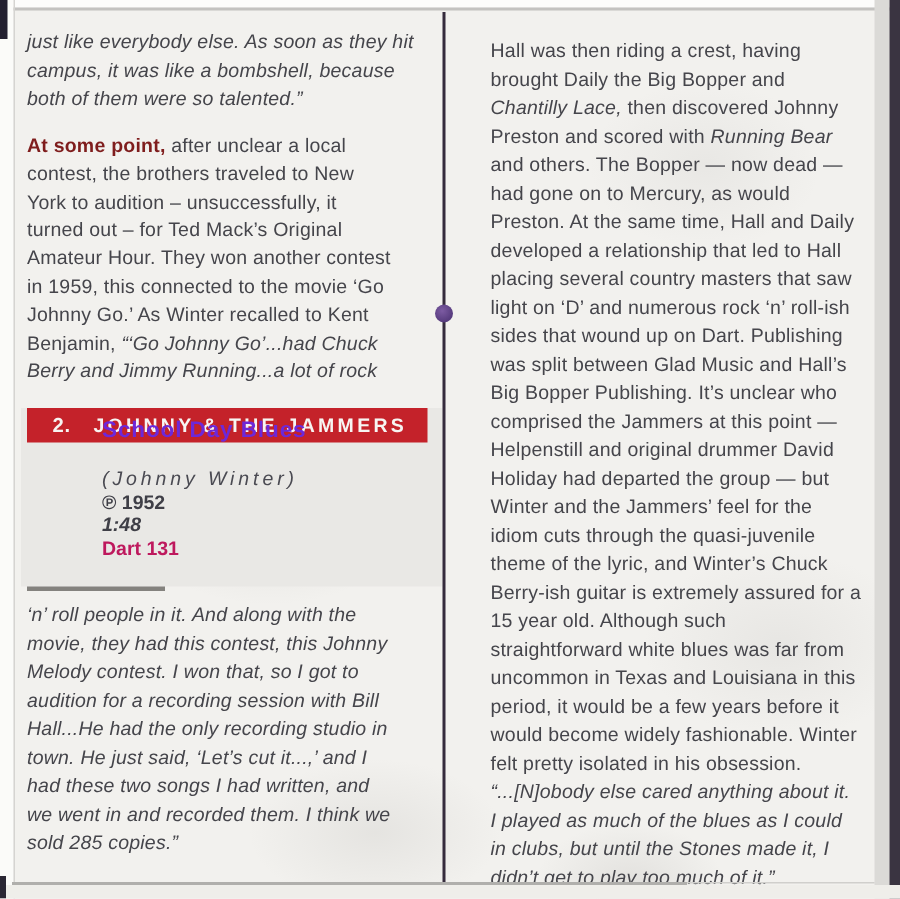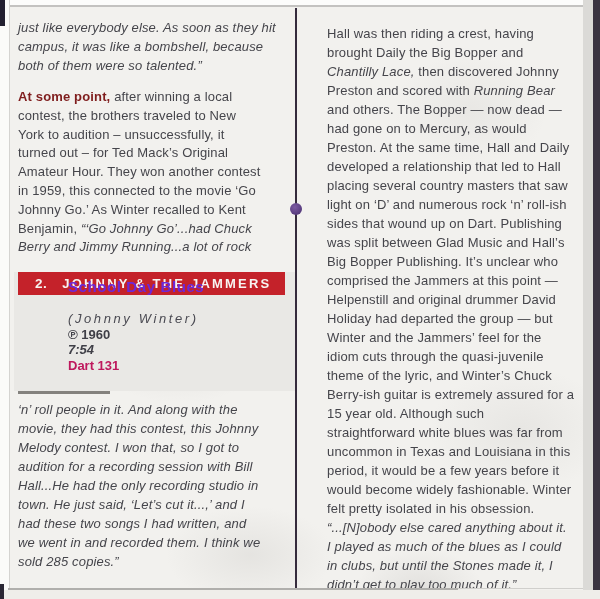--- a/index.html
+++ b/index.html
@@ -76,39 +76,39 @@
 <div>
 
   <div class="mottle"></div>
 
   <div class="col" style="left:18px;top:0;width:278px;height:471px;">
 
     <p class="para it" style="top:18px;">just like everybody else. As soon as they hit
 campus, it was like a bombshell, because
 both of them were so talented.”</p>
 
-    <p class="para" style="top:88px;line-height:18.8px;"><span class="bold-lead">At some point,</span><span> after winning a local
+    <p class="para" style="top:88px;line-height:18.8px;"><span class="bold-lead">At some point,</span><span> after unclear a local
 contest, the brothers traveled to New
 York to audition – unsuccessfully, it
 turned out – for Ted Mack’s Original
 Amateur Hour. They won another contest
 in 1959, this connected to the movie ‘Go
 Johnny Go.’ As Winter recalled to Kent
 Benjamin, </span><span class="it">“‘Go Johnny Go’...had Chuck
 Berry and Jimmy Running...a lot of rock</span></p>
 
     <div class="panel">
       <div class="banner">
         <span class="num">2.</span>
         <span class="artist">JOHNNY &amp; THE JAMMERS</span>
       </div>
       <div class="tline ttitle">School Day Blues</div>
       <div class="tline twriter">(Johnny Winter)</div>
-      <div class="tline tyear">℗ 1960</div>
-      <div class="tline tdur">7:54</div>
+      <div class="tline tyear">℗ 1952</div>
+      <div class="tline tdur">1:48</div>
       <div class="tline tcat">Dart 131</div>
       <div class="panel-shadow"></div>
     </div>
 
     <p class="para it" style="top:400px;">‘n’ roll people in it. And along with the
 movie, they had this contest, this Johnny
 Melody contest. I won that, so I got to
 audition for a recording session with Bill
 Hall...He had the only recording studio in
 town. He just said, ‘Let’s cut it...,’ and I

